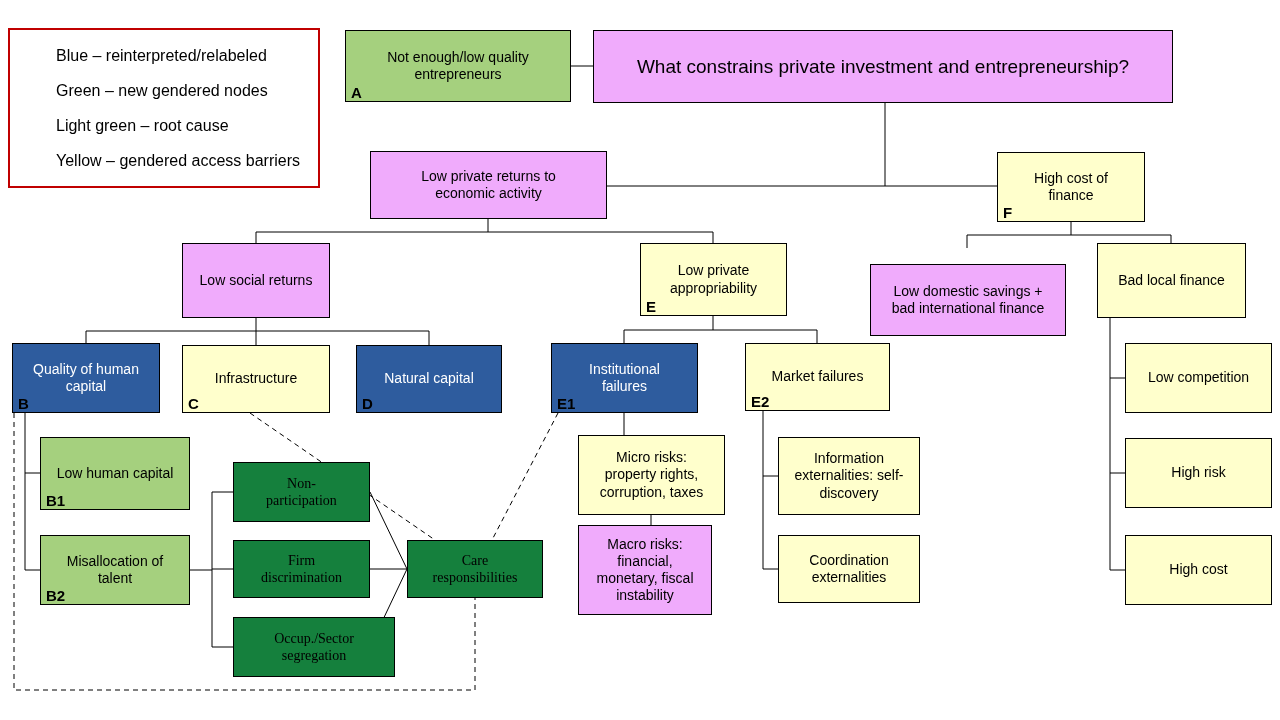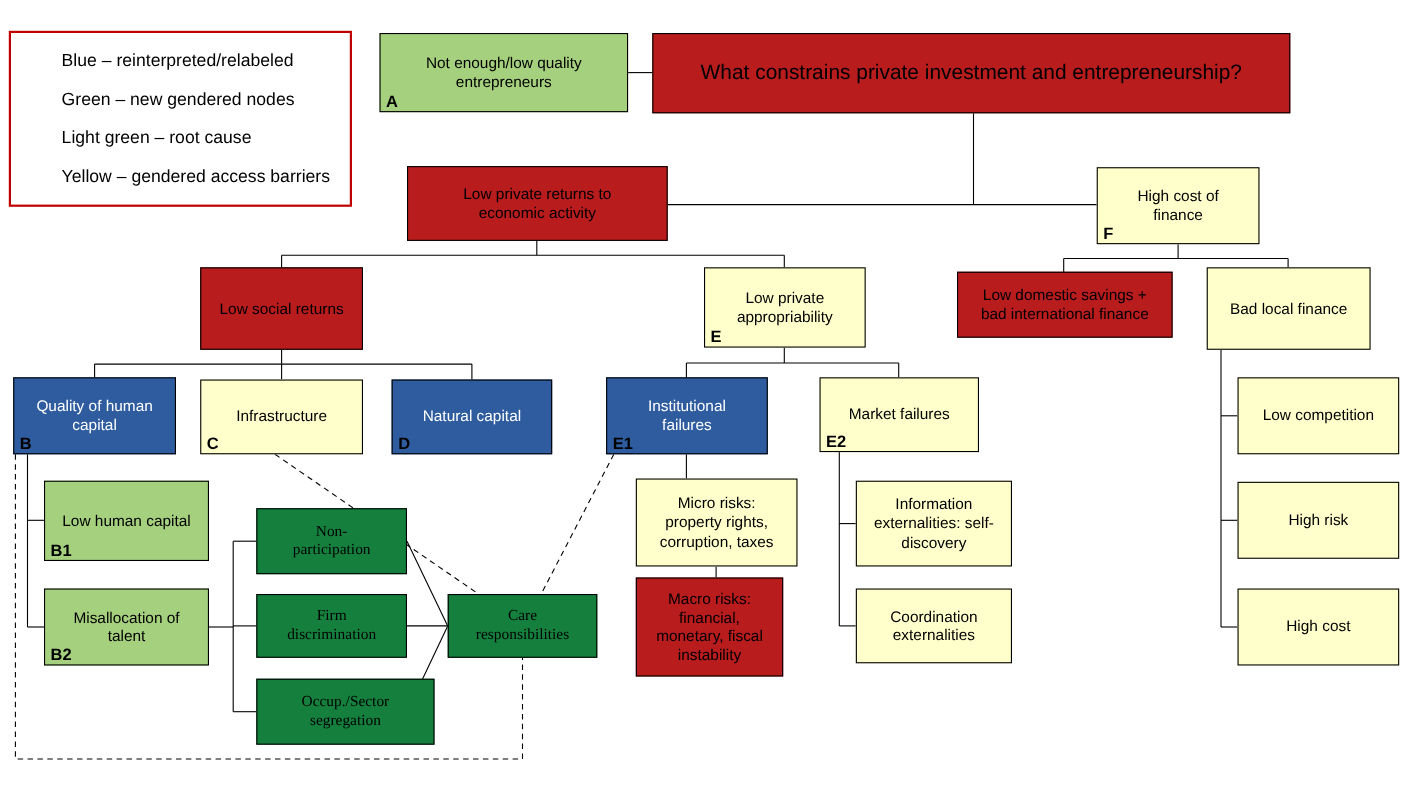--- a/index.html
+++ b/index.html
@@ -7,21 +7,21 @@
   #wires{position:absolute;left:0;top:0;width:1280px;height:720px;}
   .node{
     position:absolute;box-sizing:border-box;border:1px solid #000;
     display:flex;align-items:center;justify-content:center;text-align:center;
     font-size:14px;line-height:1.22;color:#000;padding:2px 4px;
   }
   .node .txt{white-space:pre-line;}
   .node .tag{
     position:absolute;left:5px;bottom:1px;font-weight:700;font-size:15px;color:#000;line-height:1;
   }
-  .white{background:#b91c1c;}
+  .white{background:#f0abfc;}
   .blue{background:#2e5c9e;color:#ffffff;}
   .green{background:#a5d07e;}
   .lightgreen{background:#15803d;font-family:Liberation Serif, serif;}
   .yellow{background:#ffffcc;}
   .question{font-size:19px;}
   .ext-tag{
     position:absolute;font-weight:700;font-size:14px;color:#000;line-height:1;margin-top:29px;
   }
   #legend{
     position:absolute;left:8px;top:28px;width:312px;height:160px;box-sizing:border-box;
@@ -131,21 +131,21 @@
   <div class="node white" style="left:182px;top:243px;width:148px;height:75px">
     <span class="txt">Low social returns</span>
   </div>
 
   <div class="node yellow" style="left:640px;top:243px;width:147px;height:73px">
     <span class="tag">E</span>
     <span class="txt">Low private
 appropriability</span>
   </div>
 
-  <div class="node white" style="left:870px;top:247px;width:196px;height:60px">
+  <div class="node white" style="left:870px;top:264px;width:196px;height:72px">
     <span class="txt">Low domestic savings +
 bad international finance</span>
   </div>
 
   <div class="node yellow" style="left:1097px;top:243px;width:149px;height:75px">
     <span class="txt">Bad local finance</span>
   </div>
 
   <div class="node blue" style="left:12px;top:343px;width:148px;height:70px">
     <span class="tag">B</span>

